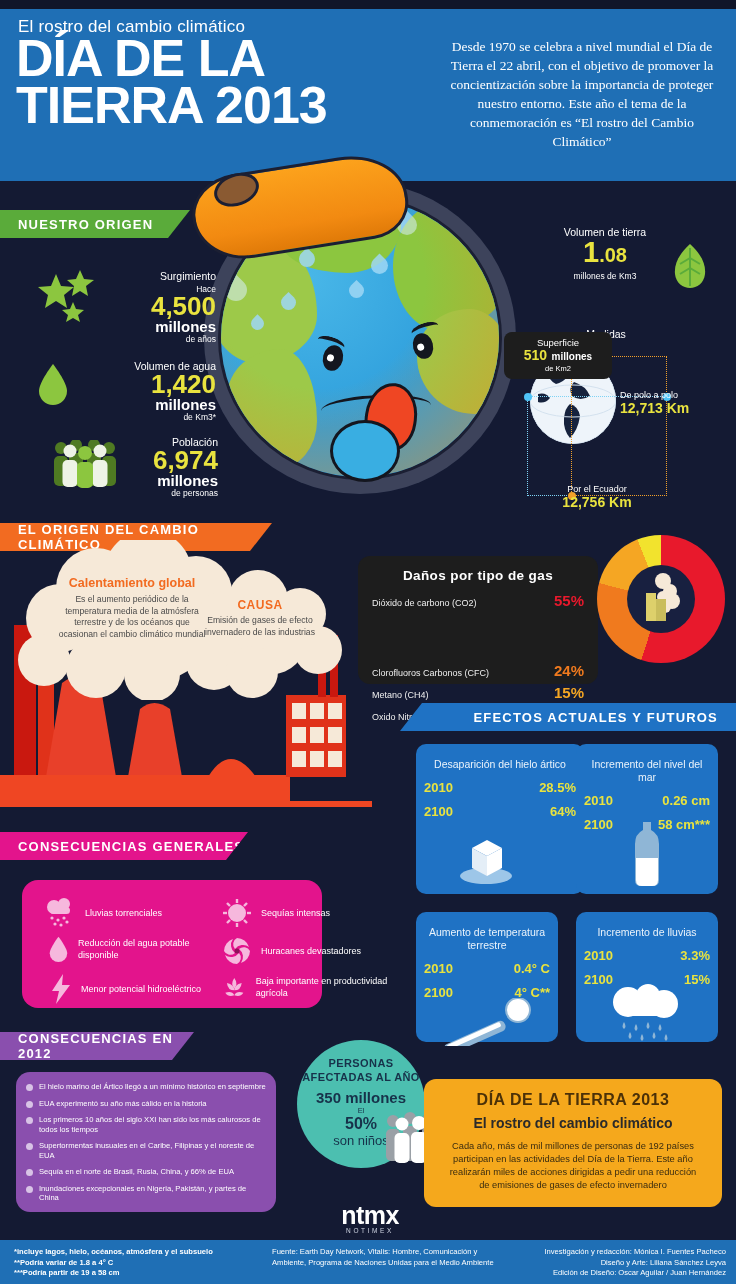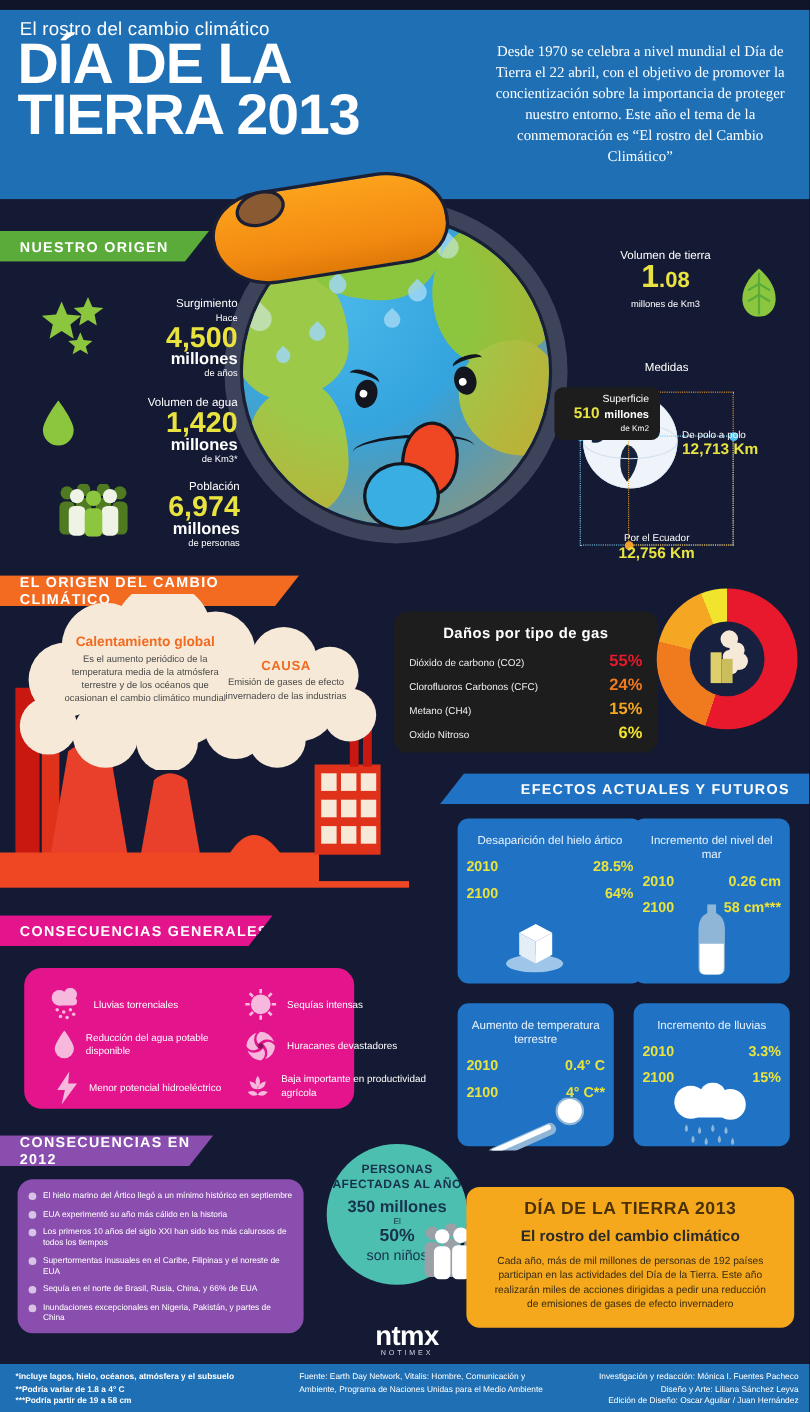--- a/index.html
+++ b/index.html
@@ -300,21 +300,21 @@
       <ellipse cx="43" cy="43" rx="43" ry="16" fill="none" stroke="#d3e1ee" stroke-width="1"></ellipse>
     </svg>
   </div>
   <div class="dash-box" style="left:527px; top:396px; width:140px; height:100px;"></div>
   <div class="dash-box2" style="left:571px; top:356px; width:96px; height:140px;"></div>
   <div class="pin" style="left:568px; top:353px; background:#f2a02a;"></div>
   <div class="pin" style="left:568px; top:492px; background:#f2a02a;"></div>
   <div class="pin" style="left:524px; top:393px; background:#4fc3f7;"></div>
   <div class="pin" style="left:663px; top:393px; background:#4fc3f7;"></div>
 
-  <div class="chip-dark" style="left:504px; top:352px; width:96px;text-align:right;">
+  <div class="chip-dark" style="left:504px; top:332px; width:108px;">
     <div style="font-size:9.5px; color:#fff;">Superficie</div>
     <div style="line-height:14px;">
       <span style="font-size:14px; font-weight:bold; color:#e9e33f;">510</span>
       <span style="font-size:10px; font-weight:bold; color:#fff;">millones</span>
     </div>
     <div style="font-size:7.5px; color:#fff;">de Km2</div>
   </div>
 
   <div style="position:absolute; left:620px; top:390px; width:112px;">
     <div style="font-size:9px; color:#fff;">De polo a polo</div>
@@ -388,21 +388,21 @@
 
   <div class="gas-card">
     <h3>Daños por tipo de gas</h3>
     <div id="gas-rows">
         <div class="gas-row">
           <span class="gas-name">Dióxido de carbono (CO2)</span>
           <span class="gas-val" style="color: rgb(232, 25, 44);">55%</span>
         </div>
         <div class="gas-row">
           <span class="gas-name">Clorofluoros Carbonos (CFC)</span>
-          <span class="gas-val" style="color: rgb(240, 122, 30);">24%</span>
+          <span class="gas-val" style="color: rgb(240, 122, 30); margin-top: 48px;">24%</span>
         </div>
         <div class="gas-row">
           <span class="gas-name">Metano (CH4)</span>
           <span class="gas-val" style="color: rgb(245, 166, 35);">15%</span>
         </div>
         <div class="gas-row">
           <span class="gas-name">Oxido Nitroso</span>
           <span class="gas-val" style="color: rgb(242, 227, 45);">6%</span>
         </div>
       </div>

